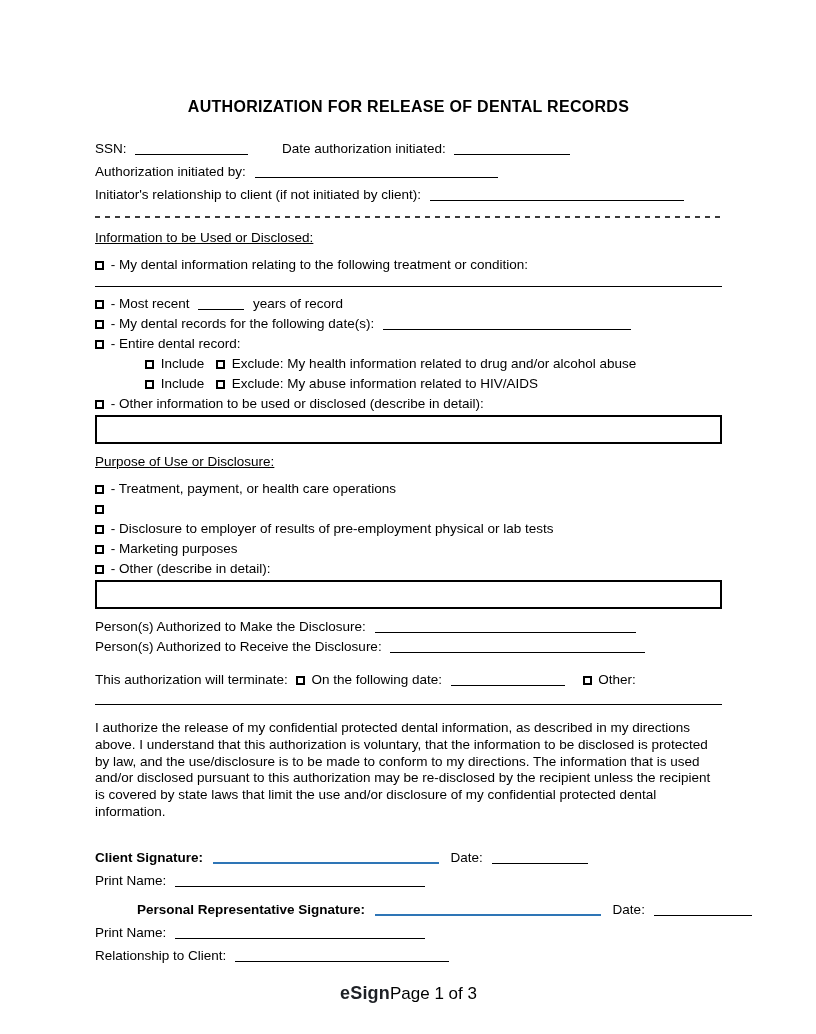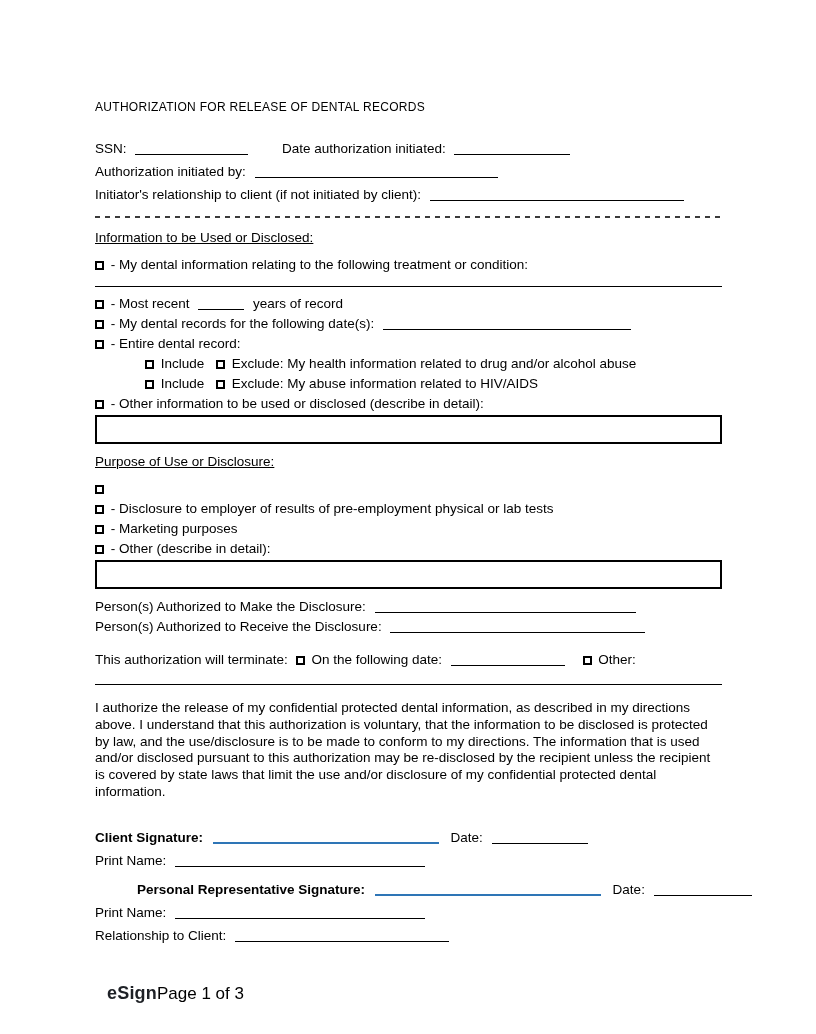--- a/index.html
+++ b/index.html
@@ -9,21 +9,21 @@
     width: 816px; height: 1034px;
     margin: 0 auto;
     background: #fff;
     color: #000;
     font-family: "Liberation Sans", sans-serif;
     font-size: 13.5px;
     padding: 96px 94px 0 95px;
     overflow: hidden;
   }
   .title {
-    font-size: 12px; font-weight: normal; text-align: left;
+    font-size: 16px; font-weight: bold; text-align: center;
     margin: 0 0 22px; letter-spacing: 0.3px; line-height: 22px;
   }
   .row { margin: 0 0 6px; line-height: 17px; white-space: nowrap; }
   .tight { margin-bottom: 3px; }
   .blank {
     display: inline-block; height: 13px;
     border-bottom: 1.4px solid #000;
     vertical-align: -2px; margin-left: 5px;
   }
   .gap1 { margin-left: 24px; }
@@ -47,21 +47,21 @@
     display: inline-block; width: 226px; height: 13px;
     border-bottom: 2.6px solid #2e75b6;
     vertical-align: -2px; margin: 0 8px 0 6px;
   }
   .bold { font-weight: bold; }
   .mt16 { margin-top: 16px; }
   .mt28 { margin-top: 28px; }
   .mt12 { margin-top: 12px; padding-left: 42px; }
   .footer {
     position: absolute; left: 95px; right: 106px; bottom: 30px;
-    display: flex; justify-content: flex-start; align-items: flex-end;
+    display: flex; justify-content: center; align-items: flex-end;
   }
   .brand { font-weight: bold; font-size: 18px; color: #1e2126; letter-spacing: 0.2px; margin-left: 12px; }
   .pageno { font-size: 17px; }
 </style>
 </head>
 <body>
 
 <div class="page">
 
   <h1 class="title">AUTHORIZATION FOR RELEASE OF DENTAL RECORDS</h1>
@@ -127,20 +127,24 @@
   </div>
 
   <div class="row tight">
     <span class="cb"></span>
     <span>- Other information to be used or disclosed (describe in detail):</span>
   </div>
   <div class="bigbox"></div>
 
   <div class="section-heading">Purpose of Use or Disclosure:</div>
 
+  <div class="row tight">
+    <span class="cb"></span>
+    <span>- Treatment, payment, or health care operations</span>
+  </div>
 
   <div class="row tight">
     <span class="cb"></span>
   </div>
 
   <div class="row tight">
     <span class="cb"></span>
     <span>- Disclosure to employer of results of pre-employment physical or lab tests</span>
   </div>
 

